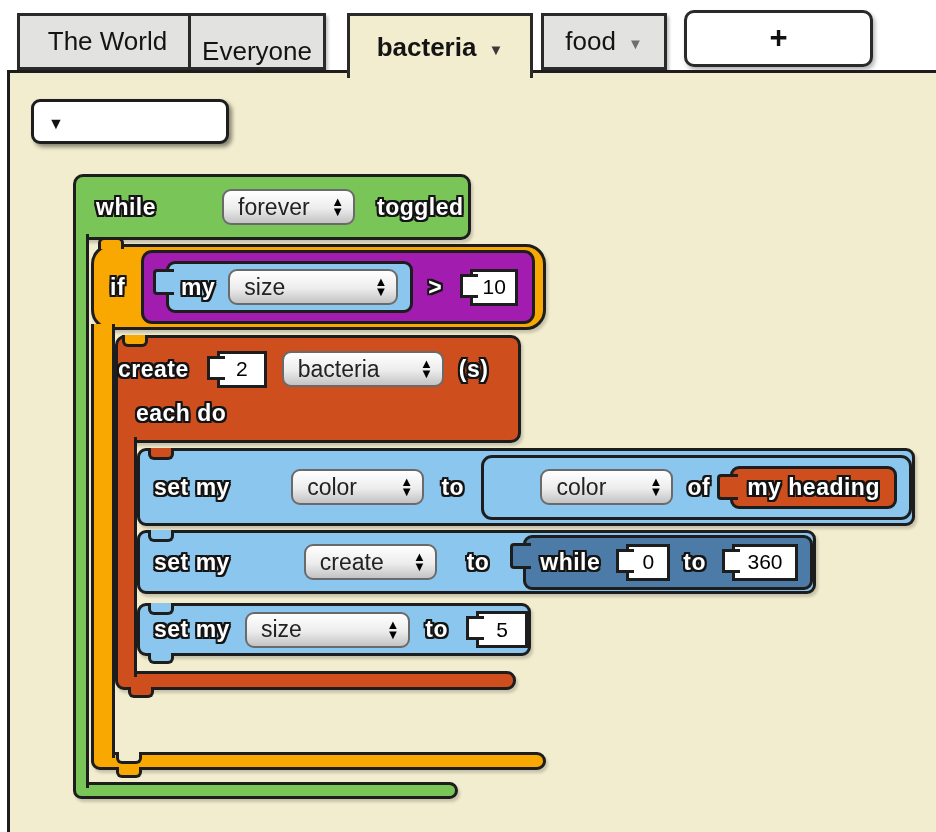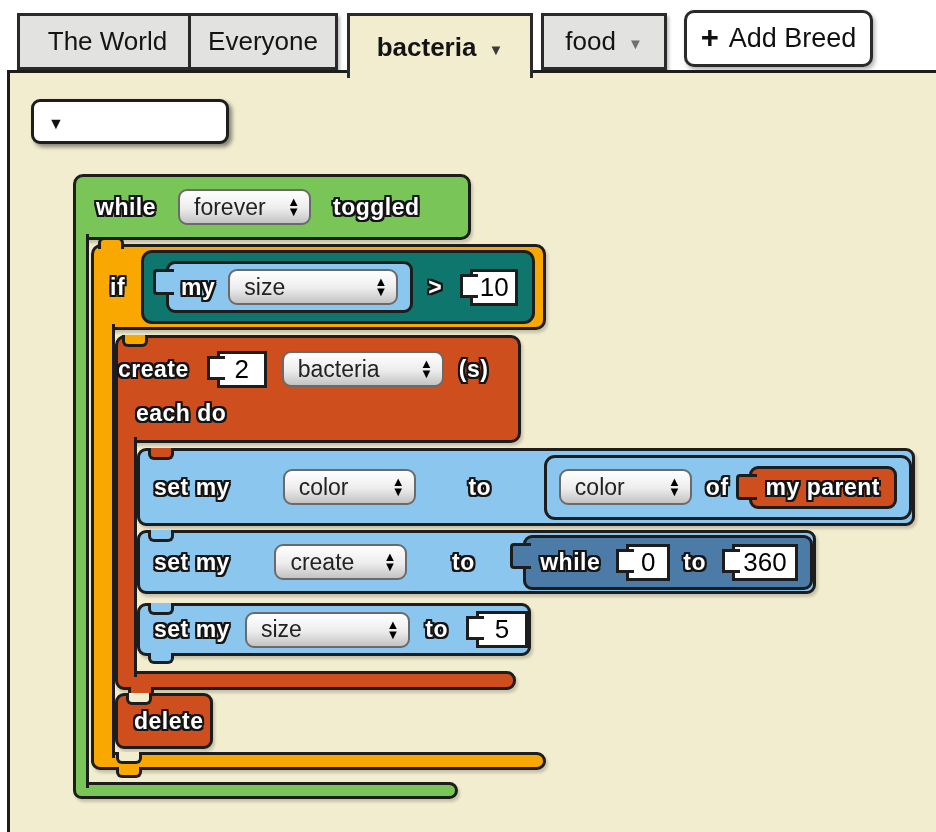--- a/index.html
+++ b/index.html
@@ -4,21 +4,21 @@
 <style>
   * { box-sizing: border-box; margin: 0; padding: 0; }
   html,body { width:936px; height:832px; background:#ffffff; font-family:"Liberation Sans",sans-serif; }
   #stage { position:relative; width:936px; height:832px; overflow:hidden; background:#fff; }
 
   
   .tab { position:absolute; top:13px; height:57px; background:#e2e2e1; border:3px solid #2a2a2a;
          display:flex; align-items:center; justify-content:center; gap:12px;
          font-size:26px; color:#141414; box-shadow:2px 3px 3px rgba(0,0,0,0.25); cursor:pointer; }
   #tab-world    { left:17px;  width:181px; }
-  #tab-everyone { left:188px; width:150px; }
+  #tab-everyone { left:188px; width:138px;align-items:flex-end; }
   #tab-bacteria { left:347px; top:13px; height:65px; width:186px; background:#f2edcf; border-bottom:none;
                   z-index:5; font-weight:bold; box-shadow:none; }
   #tab-food     { left:541px; width:126px; }
   .tab-caret { font-size:15px; color:#3a3a3a; line-height:1; transform:translateY(2px); }
   #tab-food .tab-caret { color:#6f6f6f; }
   #add-breed { position:absolute; left:684px; top:10px; width:189px; height:57px; background:#ffffff;
                border:3px solid #2a2a2a; border-radius:10px; display:flex; align-items:center; justify-content:center;
                gap:10px; font-size:27px; color:#111; box-shadow:2px 3px 4px rgba(0,0,0,0.3); cursor:pointer; }
   #add-breed .plus { font-weight:bold; font-size:31px; transform:translateY(-1px); }
 
@@ -55,47 +55,47 @@
   
   .dd { height:36px; background:linear-gradient(#ffffff 0%, #ececec 55%, #c3c3c3 100%);
         border:2px solid #6a6a6a; border-radius:9px; display:flex; align-items:center;
         justify-content:space-between; padding:0 9px 0 14px; cursor:pointer; }
   .dd-text { font-size:23px; color:#222; white-space:nowrap; }
   .dd-arrows { display:flex; flex-direction:column; align-items:center; color:#000; }
   .dd-arrows span { font-size:13px; line-height:10px; }
 
   
   .num { position:relative; height:37px; background:#fff; border:3px solid #1d1d1d;
-         display:flex; align-items:center; justify-content:center; font-size:26px; color:#000;
+         display:flex; align-items:center; justify-content:center; font-size:21px; color:#000;
          margin-left:13px; cursor:text; }
   .num::before { content:""; position:absolute; left:-13px; top:2px; width:15px; height:18px;
                  background:#fff; border:3px solid #1d1d1d; border-right:none; }
 
   
   .chip { position:relative; display:flex; align-items:center; border:3px solid #1d1d1d; border-radius:9px; }
   .chip::before { content:""; position:absolute; left:-16px; top:5px; width:18px; height:20px;
                   border:3px solid #1d1d1d; border-right:none; border-radius:4px 0 0 4px; z-index:2; }
   .chip.cblue::before  { background:#8ac6ee; }
   .chip.cdark::before  { background:#4b7ba6; }
   .chip.cred::before   { background:#ce4e1d; }
 
   .socket { display:flex; align-items:center; border:3px solid #1d1d1d; border-radius:11px; }
 
   
   #while-head  { left:63px; top:101px; width:398px; height:66px; background:#79c557; gap:22px; padding-left:20px; }
   #while-spine { left:63px; top:161px; width:16px; height:554px; background:#79c557; }
   #while-foot  { left:63px; top:709px; width:385px; height:17px; background:#79c557; }
 
-  #if-head  { left:81px; top:171px; width:455px; height:86px; background:#f8a801; gap:16px; padding-left:16px; }
+  #if-head  { left:81px; top:171px; width:455px; height:86px; background:#f8a801; gap:16px; padding-left:16px;border-radius:20px; }
   #if-spine { left:81px; top:251px; width:24px; height:434px; background:#f8a801; }
   #if-foot  { left:81px; top:679px; width:455px; height:18px; background:#f8a801; }
   #if-uptab { left:4px; background:#f8a801; }
   #if-foot-notch { left:22px; background:#f2edcf; }
   #if-foot-jut   { left:22px; background:#f8a801; }
-  #if-socket { background:#0f766e; padding:8px 14px 8px 22px; gap:15px; }
+  #if-socket { background:#a21caf; padding:8px 14px 8px 22px; gap:15px; }
 
   #create-head  { left:105px; top:262px; width:406px; height:108px; background:#ce4e1d;
                   flex-direction:column; align-items:flex-start; justify-content:space-evenly; }
   #create-notch { left:4px; background:#f8a801; }
   #create-row1  { display:flex; align-items:center; gap:15px; }
   #create-row2  { padding-left:18px; }
   #create-spine { left:105px; top:364px; width:22px; height:240px; background:#ce4e1d; }
   #create-foot  { left:105px; top:598px; width:401px; height:19px; background:#ce4e1d; }
   #create-foot-jut { left:10px; background:#ce4e1d; }
 
@@ -108,21 +108,21 @@
   #set-size-notch { left:8px; background:#8ac6ee; }
   #set-size-jut   { left:8px; background:#8ac6ee; }
 
   #color-socket { background:#8ac6ee; padding:8px 12px; gap:14px; }
   #myparent-chip { background:#ce4e1d; padding:5px 14px; margin-left:6px; }
   #random-chip { background:#4b7ba6; padding:6px 12px 6px 14px; gap:13px; margin-left:4px; }
 
   #delete-block { left:105px; top:620px; width:98px; height:56px; background:#ce4e1d; padding-left:16px; }
   #delete-notch { left:8px; background:#f2edcf; }
 
-  .w150 { width:133px; } .w160 { width:162px; } .w165 { width:170px; }
+  .w150 { width:133px;margin-left:44px; } .w160 { width:162px; } .w165 { width:170px; }
   .nw44 { min-width:44px; } .nw50 { min-width:50px; } .nw48 { min-width:48px; }
   .nw66 { min-width:66px; } .nw52 { min-width:52px; }
 </style>
 </head>
 <body>
 
 <div id="stage">
 
   <div class="tab" id="tab-world">
     <span>The World</span>
@@ -133,21 +133,20 @@
   <div class="tab" id="tab-bacteria">
     <span>bacteria</span>
     <span class="tab-caret">▼</span>
   </div>
   <div class="tab" id="tab-food">
     <span>food</span>
     <span class="tab-caret">▼</span>
   </div>
   <div id="add-breed">
     <span class="plus">+</span>
-    <span>Add Breed</span>
   </div>
 
   <div id="canvas">
 
     <div id="show-traits">
       <span class="tab-caret">▼</span>
     </div>
 
     <div class="bpart head" id="while-head">
       <span class="olabel">while</span>
@@ -228,21 +227,21 @@
       <div class="socket" id="color-socket">
         <div class="dd w150">
           <span class="dd-text">color</span>
           <span class="dd-arrows">
             <span>▲</span>
               <span>▼</span>
           </span>
         </div>
         <span class="olabel">of</span>
         <div class="chip cred" id="myparent-chip">
-          <span class="olabel">my parent</span>
+          <span class="olabel">my heading</span>
         </div>
       </div>
     </div>
 
     <div class="bpart stmt bluerow" id="set-heading-row">
       <div class="notch" id="set-heading-notch"></div>
       <span class="olabel">set my</span>
       <div class="dd w150">
         <span class="dd-text">create</span>
         <span class="dd-arrows">
@@ -273,19 +272,15 @@
           <span>▲</span>
             <span>▼</span>
         </span>
       </div>
       <span class="olabel">to</span>
       <div class="num nw52">
         <span>5</span>
       </div>
     </div>
 
-    <div class="bpart stmt" id="delete-block">
-      <div class="notch" id="delete-notch"></div>
-      <span class="olabel">delete</span>
-    </div>
 
   </div>
 </div>
 
 </body></html>

